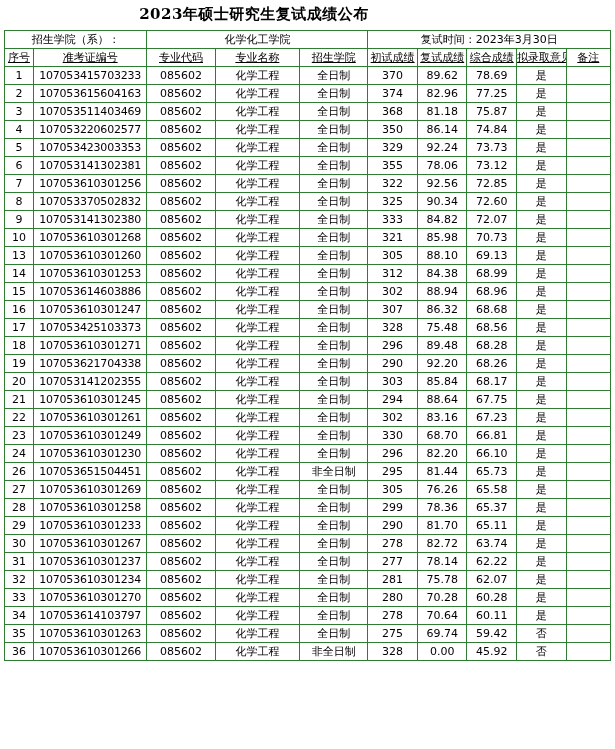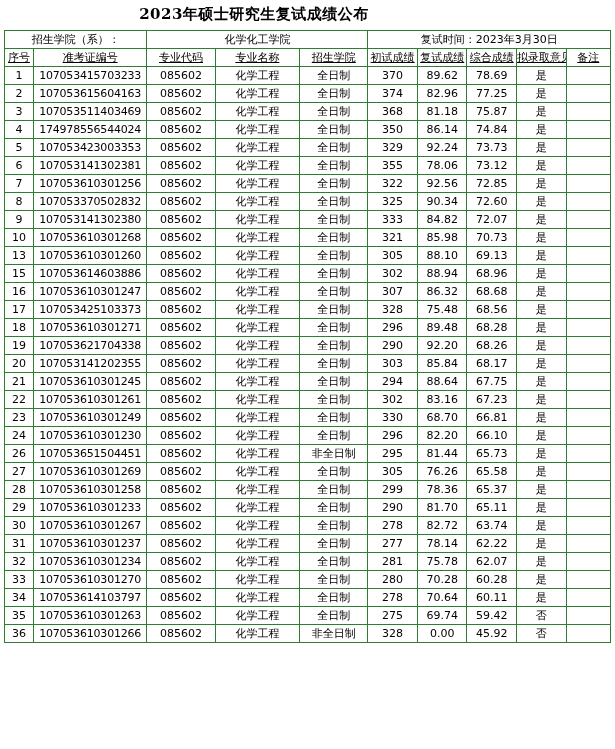--- a/index.html
+++ b/index.html
@@ -161,21 +161,21 @@
           <td>化学工程</td>
           <td>全日制</td>
           <td class="num-cell">368</td>
           <td class="num-cell">81.18</td>
           <td class="num-cell">75.87</td>
           <td>是</td>
           <td></td>
         </tr>
         <tr>
           <td class="num-cell">4</td>
-          <td class="zkz">174978556544024</td>
+          <td class="zkz">107053220602577</td>
           <td class="num-cell">085602</td>
           <td>化学工程</td>
           <td>全日制</td>
           <td class="num-cell">350</td>
           <td class="num-cell">86.14</td>
           <td class="num-cell">74.84</td>
           <td>是</td>
           <td></td>
         </tr>
         <tr>
@@ -252,20 +252,32 @@
         </tr>
         <tr>
           <td class="num-cell">13</td>
           <td class="zkz">107053610301260</td>
           <td class="num-cell">085602</td>
           <td>化学工程</td>
           <td>全日制</td>
           <td class="num-cell">305</td>
           <td class="num-cell">88.10</td>
           <td class="num-cell">69.13</td>
+          <td>是</td>
+          <td></td>
+        </tr>
+        <tr>
+          <td class="num-cell">14</td>
+          <td class="zkz">107053610301253</td>
+          <td class="num-cell">085602</td>
+          <td>化学工程</td>
+          <td>全日制</td>
+          <td class="num-cell">312</td>
+          <td class="num-cell">84.38</td>
+          <td class="num-cell">68.99</td>
           <td>是</td>
           <td></td>
         </tr>
         <tr>
           <td class="num-cell">15</td>
           <td class="zkz">107053614603886</td>
           <td class="num-cell">085602</td>
           <td>化学工程</td>
           <td>全日制</td>
           <td class="num-cell">302</td>

